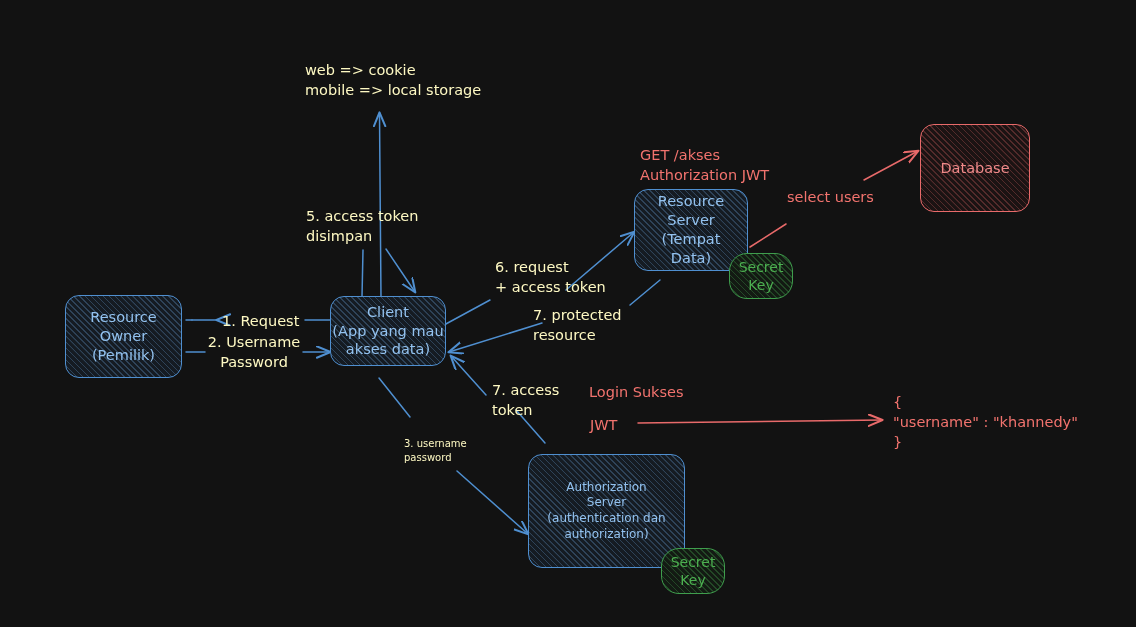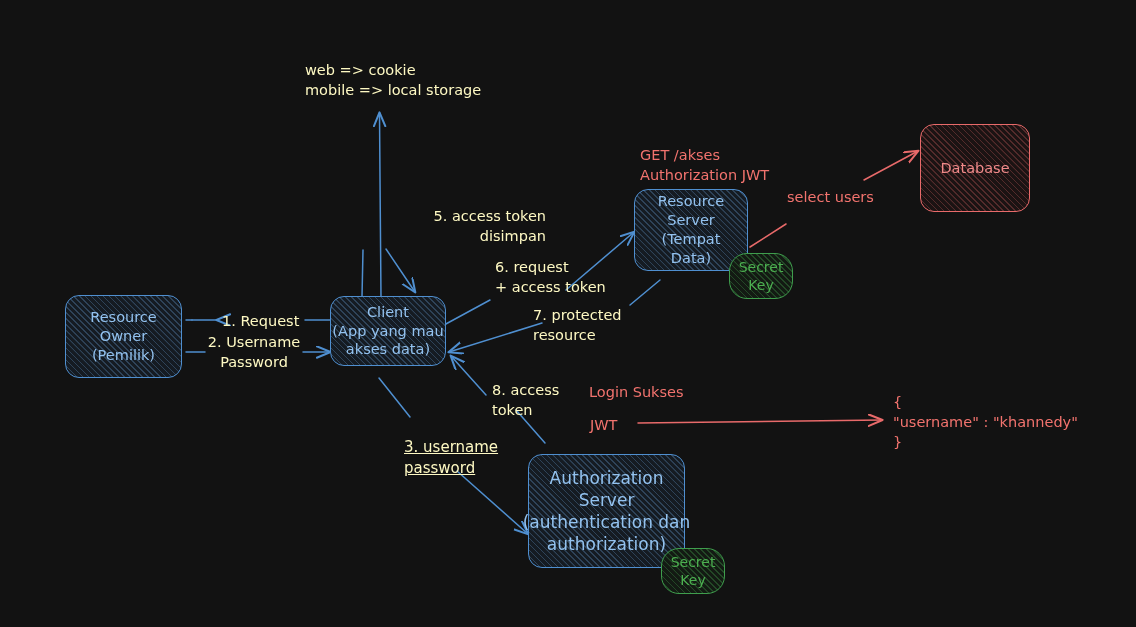--- a/index.html
+++ b/index.html
@@ -140,21 +140,21 @@
 akses data)</span>
   </div>
 
   <div class="node blue" style="left:634px; top:189px; width:114px; height:82px; font-size:14.5px;">
     <span>Resource
 Server
 (Tempat
 Data)</span>
   </div>
 
-  <div class="node blue" style="left:528px; top:454px; width:157px; height:114px; font-size:17px;">
+  <div class="node blue" style="left:528px; top:454px; width:157px; height:114px; font-size:12px;">
     <span>Authorization
 Server
 (authentication dan
 authorization)</span>
   </div>
 
   <div class="node red" style="left:920px; top:124px; width:110px; height:88px; font-size:14.5px;">
     <span>Database</span>
   </div>
 
@@ -164,38 +164,38 @@
   </div>
 
   <div class="node green" style="left:661px; top:548px; width:64px; height:46px; font-size:14px;">
     <span>Secret
 Key</span>
   </div>
 
   <div class="label blue lft" style="left:305px; top:60px; font-size:14.5px;">web =&gt; cookie
 mobile =&gt; local storage</div>
 
-  <div class="label blue ctr" style="left:306px; top:206px; width:240px; font-size:14.5px; text-align:right;">5. access token
+  <div class="label blue ctr" style="left:306px; top:206px; width:240px; font-size:14.5px; text-align:left;">5. access token
 disimpan</div>
 
   <div class="label blue lft" style="left:222px; top:311px; font-size:14.5px;">1. Request</div>
 
   <div class="label blue ctr" style="left:206px; top:332px; width:96px; font-size:14.5px;">2. Username
 Password</div>
 
   <div class="label blue lft" style="left:495px; top:257px; font-size:14.5px;">6. request
 + access token</div>
 
   <div class="label blue lft" style="left:533px; top:305px; font-size:14.5px;">7. protected
 resource</div>
 
-  <div class="label blue lft" style="left:492px; top:380px; font-size:14.5px;">8. access
+  <div class="label blue lft" style="left:492px; top:380px; font-size:14.5px;">7. access
 token</div>
 
-  <div class="label blue lft" style="left:404px; top:437px; font-size:15px;text-decoration:underline;">3. username
+  <div class="label blue lft" style="left:404px; top:437px; font-size:10px;">3. username
 password</div>
 
   <div class="label red lft" style="left:640px; top:145px; font-size:14.5px;">GET /akses
 Authorization JWT</div>
 
   <div class="label red lft" style="left:787px; top:187px; font-size:14.5px;">select users</div>
 
   <div class="label red lft" style="left:589px; top:382px; font-size:14.5px;">Login Sukses</div>
 
   <div class="label red lft" style="left:590px; top:415px; font-size:14.5px;">JWT</div>

